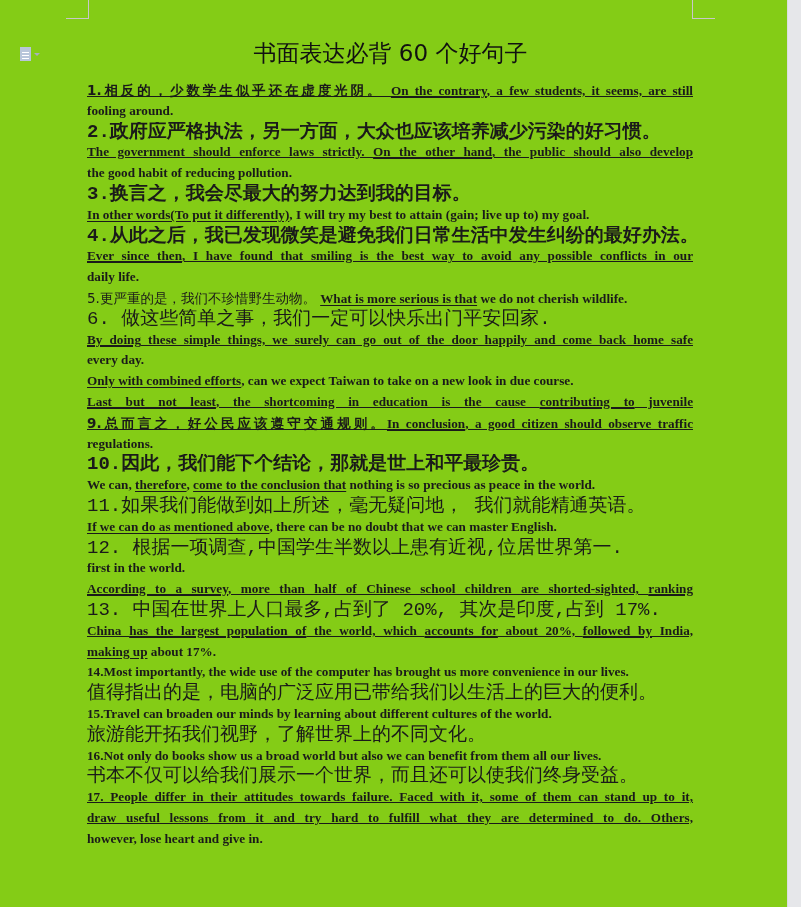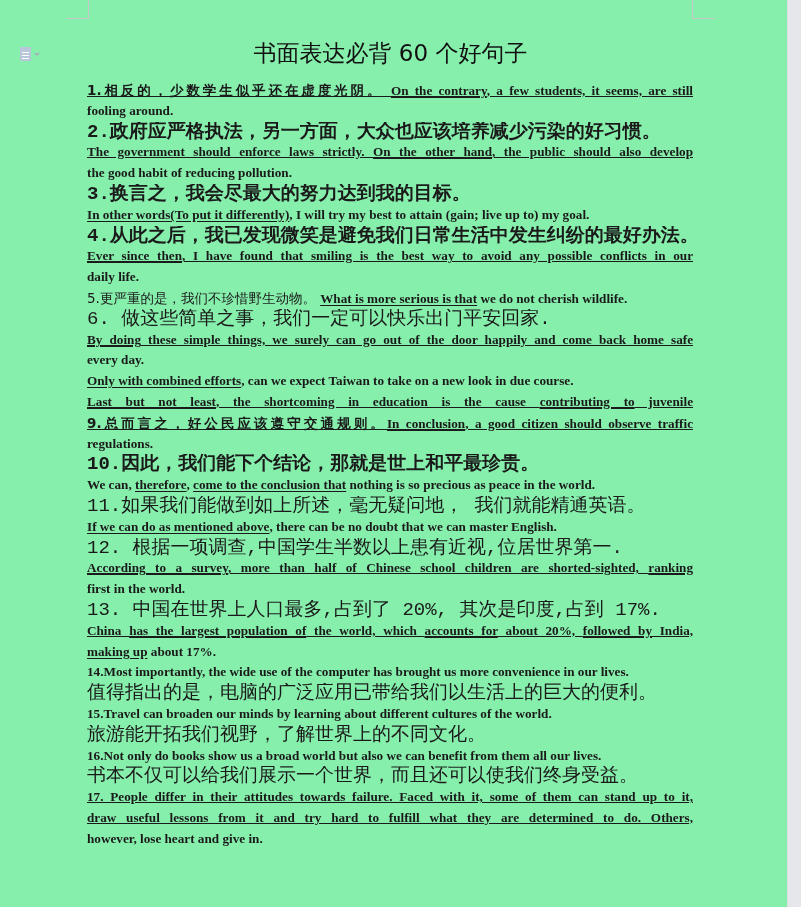--- a/index.html
+++ b/index.html
@@ -1,21 +1,21 @@
 <!DOCTYPE html>
 <html><head>
 <meta charset="utf-8">
 <style>
   html, body { margin: 0; padding: 0; }
   body {
     width: 801px; height: 907px; overflow: hidden; position: relative;
     background: #ffffff;
     font-family: "Liberation Serif", "DejaVu Serif", serif;
   }
-  .page { position: absolute; left: 0; top: 0; width: 787px; height: 907px; background: #86efac; }
+  .page { position: absolute; left: 0; top: 0; width: 787px; height: 907px; background: #84cc16; }
   .scrollbar { position: absolute; left: 787px; top: 0; width: 14px; height: 907px; background: #e6e7ea; border-left: 1px solid #dcdde0; }
   .corner { position: absolute; border-color: #c8c8c8; border-style: solid; width: 22px; height: 18px; }
   .corner.tl { left: 66px; top: 0; border-width: 0 1px 1px 0; }
   .corner.tr { left: 692px; top: 0; border-width: 0 0 1px 1px; }
   .doc-icon { position: absolute; left: 20px; top: 46px; width: 30px; height: 16px; display: flex; align-items: center; gap: 3px; cursor: pointer; }
   .doc-icon .sheet { width: 11px; height: 14px; background: #b8c6da; position: relative; }
   .doc-icon .sheet::before { content: ""; position: absolute; left: 2px; top: 5px; width: 7px; height: 1px; background: #fff; box-shadow: 0 3px 0 #fff, 0 6px 0 #fff; }
   .doc-icon .caret { width: 0; height: 0; border-left: 3px solid transparent; border-right: 3px solid transparent; border-top: 3px solid #a8b0bc; }
   .title {
     position: absolute; left: 0; width: 781px; top: 38px; text-align: center;
@@ -62,22 +62,22 @@
       <div class="line"><span>every day.</span></div>
       <div class="line"><span class="u">Only with combined efforts</span><span>, can we expect Taiwan to take on a new look in due course.</span></div>
       <div class="line justify"><span class="u">Last but not least</span><span>, the shortcoming in education is the cause </span><span class="u">contributing to</span><span> juvenile</span></div>
       <div class="line justify"><span style="font-family: &quot;DejaVu Sans&quot;, &quot;Liberation Sans&quot;, sans-serif; font-size: 13.5px;">9.总而言之，好公民应该遵守交通规则。</span><span class="u">In conclusion</span><span>, a good citizen should observe traffic</span></div>
       <div class="line"><span>regulations.</span></div>
       <div class="line cn"><span>10.因此，我们能下个结论，那就是世上和平最珍贵。</span></div>
       <div class="line"><span>We can, </span><span class="u">therefore</span><span>, </span><span class="u">come to the conclusion that</span><span> nothing is so precious as peace in the world.</span></div>
       <div class="line cn light"><span>11.如果我们能做到如上所述，毫无疑问地，  我们就能精通英语。</span></div>
       <div class="line"><span class="u">If we can do as mentioned above</span><span>, there can be no doubt that we can master English.</span></div>
       <div class="line cn light"><span>12.  根据一项调查,中国学生半数以上患有近视,位居世界第一.</span></div>
+      <div class="line"><span>first in the world.</span></div>
       <div class="line justify"><span class="u">According to a survey</span><span>, more than half of Chinese school children are shorted-sighted, </span><span class="u">ranking</span></div>
-      <div class="line"><span>first in the world.</span></div>
       <div class="line cn light"><span>13.  中国在世界上人口最多,占到了 20%,  其次是印度,占到 17%.</span></div>
       <div class="line justify"><span>China </span><span class="u">has the largest population of</span><span> the world, which </span><span class="u">accounts for</span><span> about 20%, </span><span class="u">followed by</span><span> India,</span></div>
       <div class="line"><span class="u">making up</span><span> about 17%.</span></div>
       <div class="line"><span>14.Most importantly, the wide use of the computer has brought us more convenience in our lives.</span></div>
       <div class="line cn light"><span>值得指出的是，电脑的广泛应用已带给我们以生活上的巨大的便利。</span></div>
       <div class="line"><span>15.Travel can broaden our minds by learning about different cultures of the world.</span></div>
       <div class="line cn light"><span>旅游能开拓我们视野，了解世界上的不同文化。</span></div>
       <div class="line"><span>16.Not only do books show us a broad world but also we can benefit from them all our lives.</span></div>
       <div class="line cn light"><span>书本不仅可以给我们展示一个世界，而且还可以使我们终身受益。</span></div>
       <div class="line justify"><span>17. People differ in their attitudes towards failure. Faced with it, some of them can stand up to it,</span></div>

